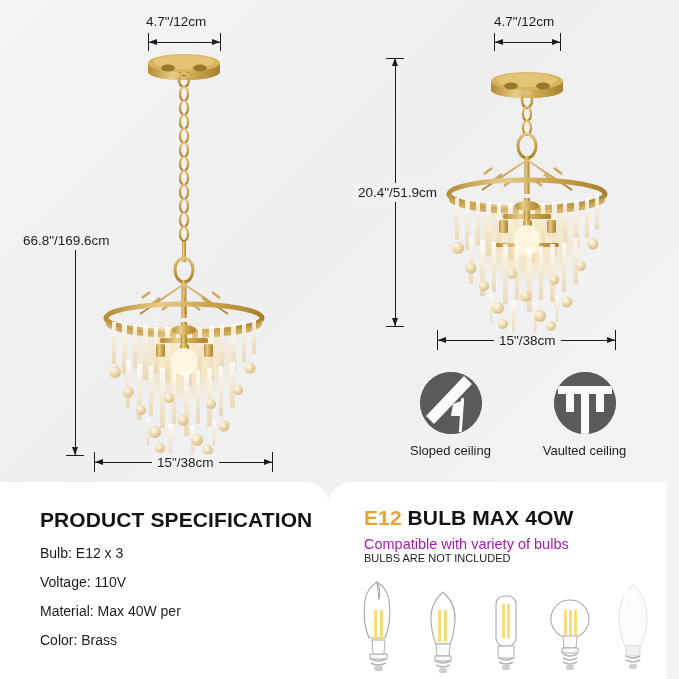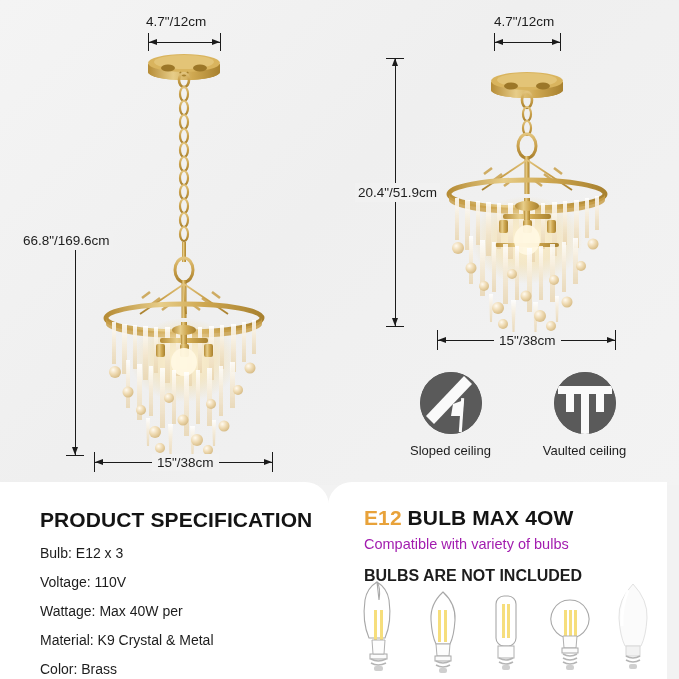--- a/index.html
+++ b/index.html
@@ -58,21 +58,21 @@
     font-size:21px; font-weight:bold; color:#141414;
     letter-spacing:.1px;
   }
   .spec-line {
     font-size:14px; color:#1d1d1d; margin-top:13px;
   }
   .bulb-sub {
     font-size:14.5px; color:#a21caf; margin-top:6px;
   }
   .bulb-sub2 {
-    font-size:16px; color:#1d1d1d; margin-top:15px;font-weight:bold;
+    font-size:11px; color:#1d1d1d; margin-top:0;
   }
   .accent { color:#e8a23a; }
 
   .bulbs-row {
     position:absolute; left:28px; top:96px;
     width:300px; height:96px;
     display:flex; align-items:flex-end; justify-content:space-between;
   }
 </style>
 </head>
@@ -408,22 +408,21 @@
       <div class="ceil-caption">Vaulted ceiling</div>
     </div>
   </div>
 
   <div class="card" style="left:0;top:482px;width:329px;height:208px;border-radius:0 24px 0 0;">
     <div style="padding:26px 0 0 40px;">
       <div class="card-title">PRODUCT SPECIFICATION</div>
       <div style="margin-top:8px;">
         <div class="spec-line">Bulb: E12 x 3</div>
         <div class="spec-line">Voltage: 110V</div>
-        <div class="spec-line">Wattage: Max 40W per</div>
-        <div class="spec-line">Material: K9 Crystal  &amp; Metal</div>
+        <div class="spec-line">Material: Max 40W per</div>
         <div class="spec-line">Color: Brass</div>
       </div>
     </div>
   </div>
 
   <div class="card" style="left:328px;top:482px;width:339px;height:197px;border-radius:24px 0 0 0;">
     <div style="padding:24px 0 0 36px;position:relative;height:100%;">
       <div class="card-title">
         <span class="accent">E12</span><span> BULB MAX 4OW</span>
       </div>

